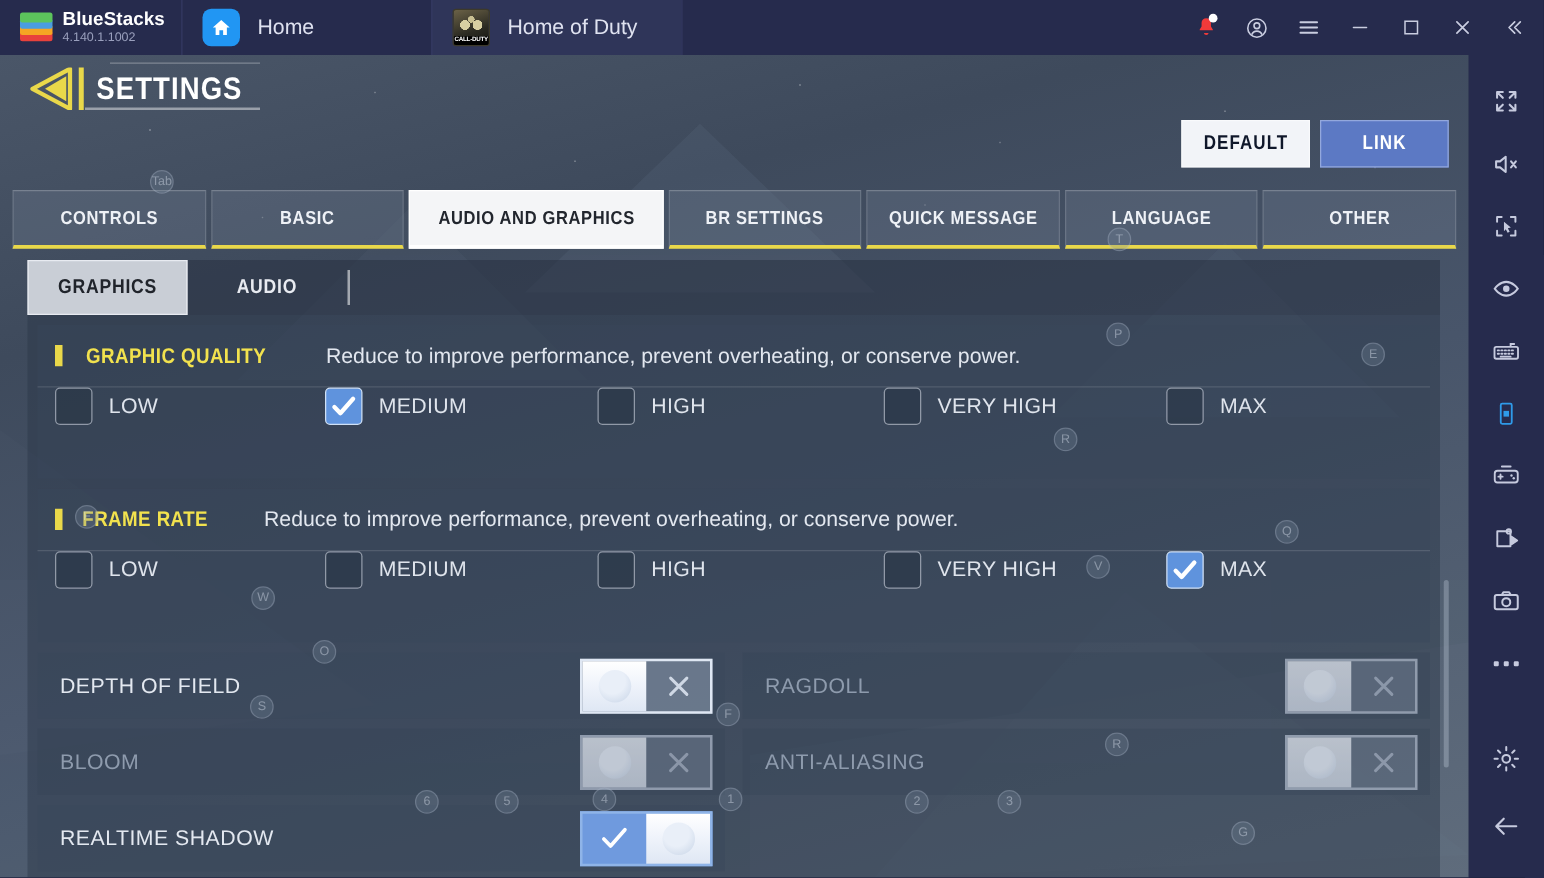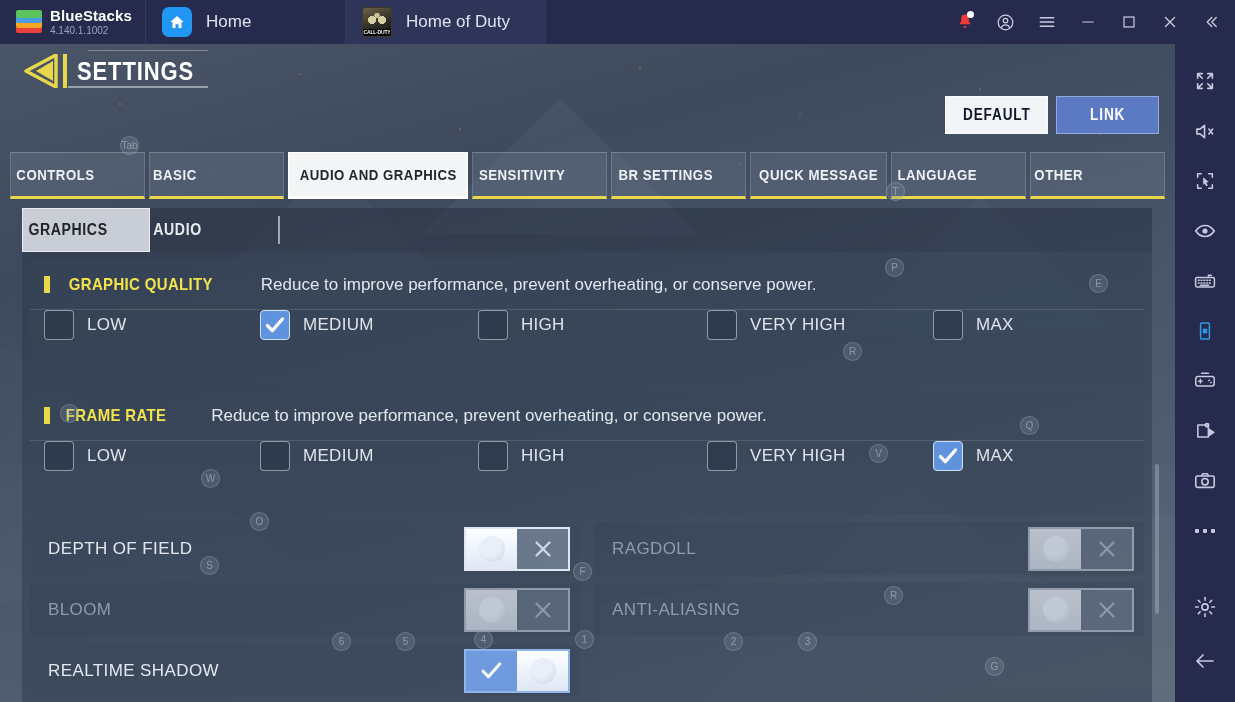--- a/index.html
+++ b/index.html
@@ -132,40 +132,40 @@
   .tbtn span { transform: scaleX(.85); display: block; }
   .tbtn.light { background: #f2f4f8; color: #0f172a; }
   .tbtn.blue { background: #5c79c4; color: #ffffff; border-color: #93a8dd; }
 
   
   .tabs-row {
     position: absolute; top: 108px; left: 10px; width: 1155px; height: 47px;
     display: flex; gap: 4px;
   }
   .mtab {
-    flex: 1; display: flex; align-items: center; justify-content: flex-start;
+    flex: 1; display: flex; align-items: center; justify-content: center;
     background: rgba(115,130,150,.30); border-bottom: 3px solid #e9d84a;
     border-top: 1px solid rgba(255,255,255,.22);
     border-left: 1px solid rgba(255,255,255,.14);
     border-right: 1px solid rgba(255,255,255,.14);
     color: #eef1f6; font-size: 15px; font-weight: bold; letter-spacing: .6px;
   }
   .mtab span { transform: scaleX(.88); display: block; white-space: nowrap; }
   .mtab.active {
     background: #f4f5f7; color: #22262e; border-bottom: 3px solid #f4f5f7;
     border-color: #ffffff; flex: 1.32;
   }
 
   
   .subtabs {
     position: absolute; top: 164px; left: 22px; width: 1130px; height: 44px;
     background: rgba(40,50,66,.55); display: flex; align-items: stretch;
   }
   .stab {
-    width: 128px; display: flex; align-items: center; justify-content: flex-start;
+    width: 128px; display: flex; align-items: center; justify-content: center;
     color: #e8ebf1; font-size: 16px; font-weight: bold; letter-spacing: .7px;
   }
   .stab span { transform: scaleX(.88); display: block; }
   .stab.active { background: #c9ced6; color: #20242b; border: 1px solid #e8ebf1; }
   .stab-sep { width: 2px; margin: 8px 0; background: rgba(255,255,255,.55); }
 
   
   .panel {
     position: absolute; top: 208px; left: 22px; width: 1130px; height: 482px;
     background: rgba(40,52,68,.42); overflow: hidden;
@@ -353,23 +353,20 @@
 
     <div class="tabs-row">
       <div class="mtab">
           <span>CONTROLS</span>
         </div>
       <div class="mtab">
           <span>BASIC</span>
         </div>
       <div class="mtab active">
           <span>AUDIO AND GRAPHICS</span>
-        </div>
-      <div class="mtab">
-          <span>SENSITIVITY</span>
         </div>
       <div class="mtab">
           <span>BR SETTINGS</span>
         </div>
       <div class="mtab">
           <span>QUICK MESSAGE</span>
         </div>
       <div class="mtab">
           <span>LANGUAGE</span>
         </div>

